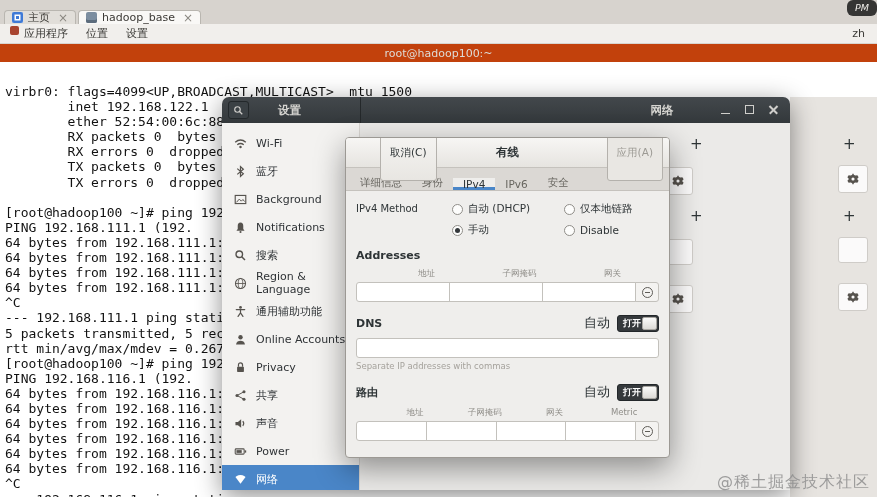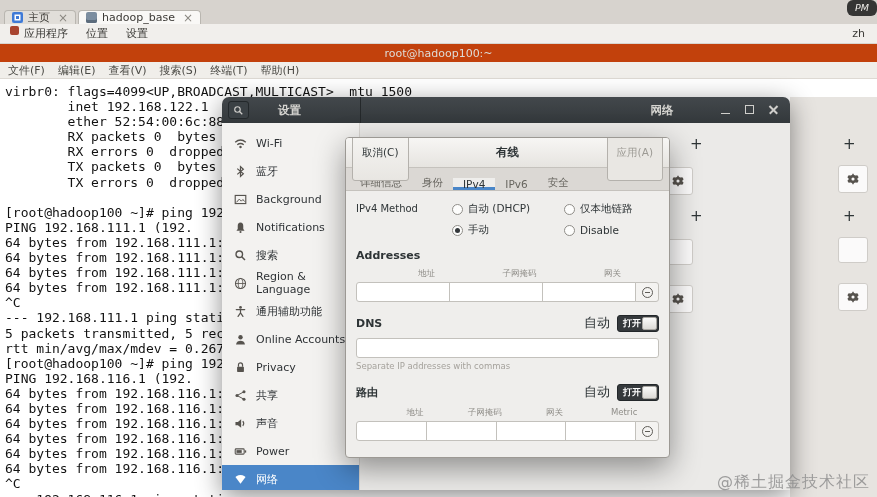--- a/index.html
+++ b/index.html
@@ -84,21 +84,21 @@
   .sm-add2 { left:330px; top:86px; }
   .sm-c1 { left:303px; top:116px; }
   .sm-g2 { left:303px; top:162px; }
 
   
   .dialog { position:absolute; left:345px; top:137px; width:325px; height:321px; background:#efeeec;
             border:1px solid #9c9994; border-radius:4px; box-shadow:0 10px 30px rgba(0,0,0,.4); overflow:hidden; z-index:10; }
   .dlg-header { height:30px; background:linear-gradient(#f7f6f4,#e6e4e0); border-bottom:1px solid #c5c2bd;
                 display:flex; align-items:center; justify-content:space-between; padding:0 6px; position:relative; }
   .btn { font-size:10.5px; color:#2e3436; background:linear-gradient(#f8f7f5,#e8e6e2); border:1px solid #b4b1ac;
-         border-radius:3px; padding:20px 9px; font-family:inherit; z-index:2; }
+         border-radius:3px; padding:20px 9px; font-family:inherit; z-index:2;margin-left:28px; }
   .btn.disabled { color:#9c9a94; background:#e9e7e3; }
   .dlg-title { position:absolute; left:0; right:0; text-align:center; font-weight:bold; font-size:11.5px; color:#2e3436; }
   .dlg-tabs { height:23px; background:#dbd8d4; border-bottom:1px solid #c5c2bd; display:flex; align-items:flex-end; padding-left:4px; }
   .dlg-tab { display:flex; align-items:center; padding:0 10px; font-size:10.5px; color:#67655f; }
   .dlg-tab.active { background:#efeeec; color:#2e3436; box-shadow:inset 0 -3px 0 #4a86c8;margin-top:28px; }
   .dlg-body { padding:9px 10px 0; }
   .method-row { display:flex; margin-top:2px; }
   .field-label { width:96px; font-size:10px; color:#2e3436; padding-top:1px; }
   .radio-grid { display:grid; grid-template-columns:108px auto; row-gap:7px; column-gap:4px; }
   .radio-opt { display:flex; align-items:center; gap:5px; font-size:10.5px; color:#2e3436; }
@@ -164,34 +164,20 @@
     <span class="tb-item">
       <span>设置</span>
     </span>
     <span class="tb-right">zh</span>
   </div>
 
   <div class="term-titlebar">
     <span>root@hadoop100:~</span>
   </div>
 
-  <div class="term-menubar">
-
-      <span class="tm-item">文件(F)</span>
-
-      <span class="tm-item">编辑(E)</span>
-
-      <span class="tm-item">查看(V)</span>
-
-      <span class="tm-item">搜索(S)</span>
-
-      <span class="tm-item">终端(T)</span>
-
-      <span class="tm-item">帮助(H)</span>
-    </div>
 
   <div class="terminal">
 
       <div class="tline">virbr0: flags=4099&lt;UP,BROADCAST,MULTICAST&gt;  mtu 1500</div>
 
       <div class="tline">        inet 192.168.122.1</div>
 
       <div class="tline">        ether 52:54:00:6c:88</div>
 
       <div class="tline">        RX packets 0  bytes (</div>

